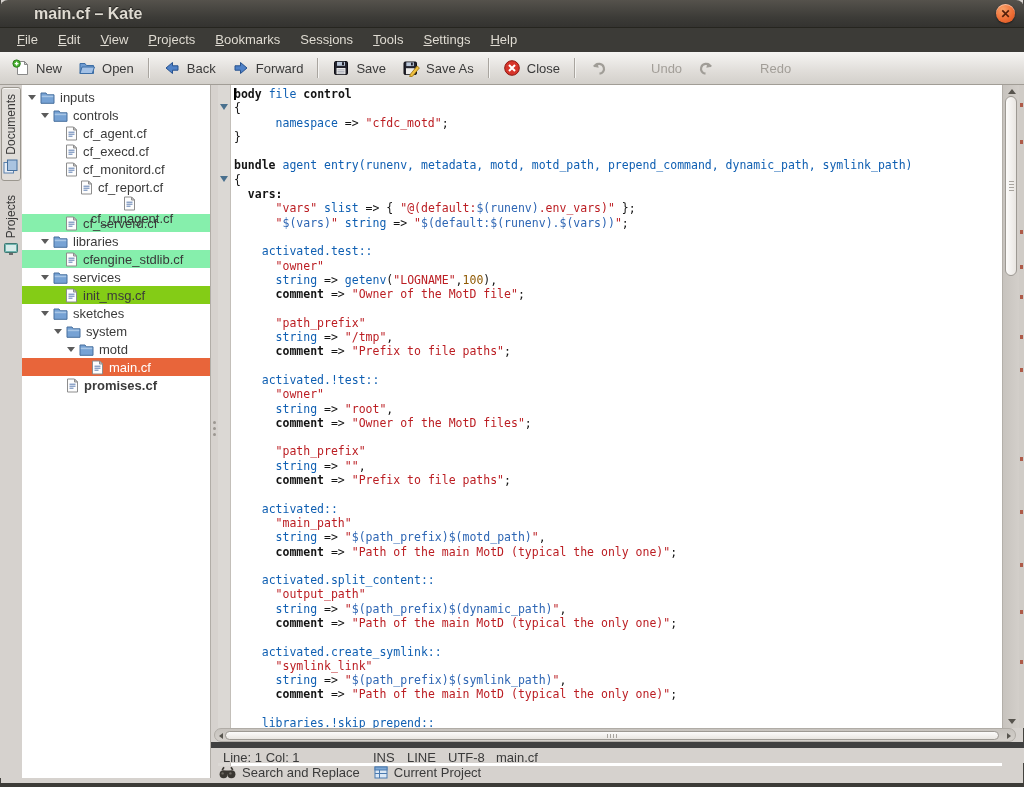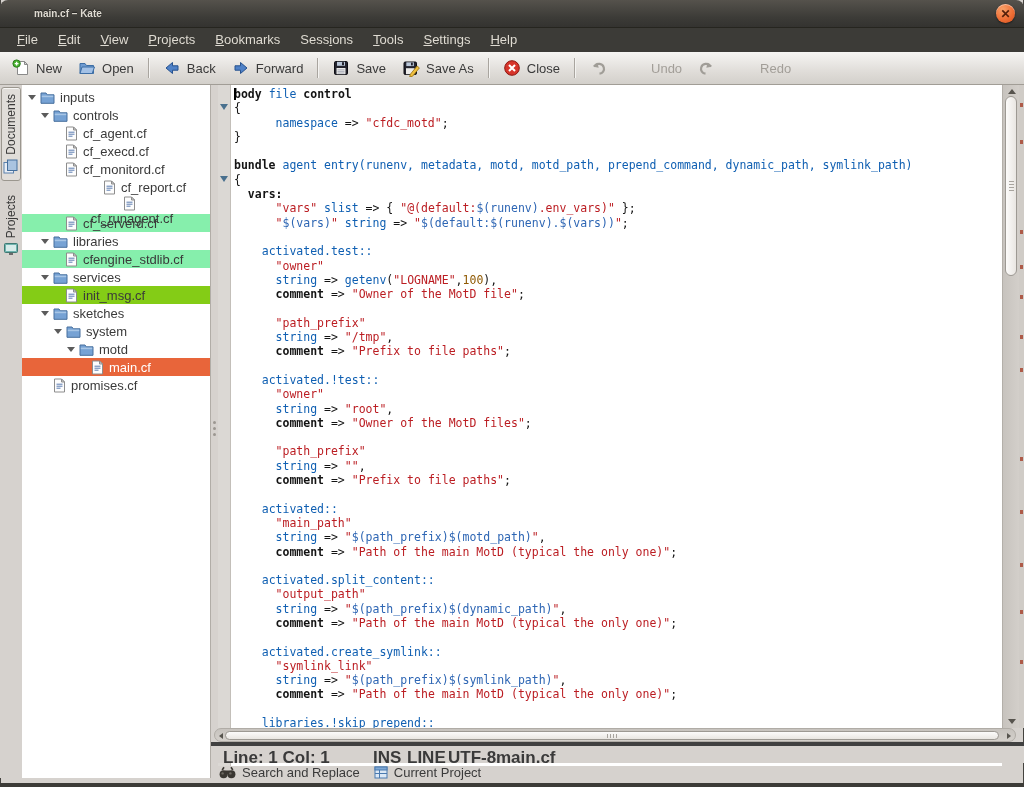--- a/index.html
+++ b/index.html
@@ -2,21 +2,21 @@
 <html><head>
 <meta charset="utf-8">
 <style>
   html,body{margin:0;padding:0;background:#565450;}
   .window{position:relative;width:1024px;height:787px;overflow:hidden;background:#d6d2ce;
           font-family:"Liberation Sans",sans-serif;box-shadow:inset 1px 0 0 #45433f,inset -1px 0 0 #45433f;}
 
   
   .titlebar{position:absolute;left:0;top:0;right:0;height:28px;border-radius:8px 8px 0 0;
             background:linear-gradient(#55524c,#3c3b37 65%,#343330);border-bottom:1px solid #26251f;box-sizing:border-box;}
-  .window-title{position:absolute;left:34px;top:0;line-height:27px;font-size:10px;font-weight:bold;
+  .window-title{position:absolute;left:34px;top:0;line-height:27px;font-size:16px;font-weight:bold;
                 color:#dfdbd2;text-shadow:0 -1px 1px rgba(0,0,0,.55);}
   .close-btn{position:absolute;right:9px;top:4px;width:19px;height:19px;border-radius:50%;
              background:radial-gradient(circle at 35% 28%,#f9a169,#ee6f36 55%,#d24c1c);
              box-shadow:inset 0 1px 0 rgba(255,255,255,.45),0 1px 2px rgba(0,0,0,.5);
              display:flex;align-items:center;justify-content:center;
              color:#55200a;font-size:12px;font-weight:bold;line-height:1;}
 
   
   .menubar{position:absolute;left:0;top:28px;right:0;height:24px;background:#3c3b37;
            display:flex;align-items:center;padding-left:7px;}
@@ -92,21 +92,21 @@
            border-bottom:3.5px solid transparent;border-right:4px solid #57544e;}
   .hs-right{position:absolute;right:4px;top:4px;width:0;height:0;border-top:3.5px solid transparent;
             border-bottom:3.5px solid transparent;border-left:4px solid #57544e;}
   .hs-thumb{position:absolute;left:10px;top:1.5px;height:9px;width:774px;border-radius:5px;box-sizing:border-box;
             background:linear-gradient(#fcfbfa,#e9e6e2);border:1px solid #9d9993;}
   .hs-thumb::after{content:"";position:absolute;left:381px;top:2px;width:12px;height:4px;
             background:repeating-linear-gradient(90deg,#a8a49e 0 1px,transparent 1px 3px);}
 
   
   .statusbar{position:absolute;left:211px;right:0;top:742px;height:21px;background:#d6d2ce;
-             border-top:4px solid #404040;box-sizing:border-box;font-size:17px;color:#3a3a3a;font-weight:bold;}
+             border-top:6px solid #404040;box-sizing:border-box;font-size:13px;color:#3a3a3a;}
   .statusbar span{position:absolute;top:2px;}
   .sb-pos{left:12px;} .sb-ins{left:162px;} .sb-line{left:196px;} .sb-enc{left:237px;} .sb-file{left:285px;}
   .bottombar{position:absolute;left:0;right:0;top:762px;height:20px;display:flex;align-items:center;
              padding-left:219px;gap:14px;font-size:13px;color:#3a3a3a;}
   .bb-btn{display:flex;align-items:center;gap:6px;}
   .bottom-edge{position:absolute;left:0;right:0;bottom:0;height:4px;background:#3c3b37;}
 </style>
 </head>
 <body>
 
@@ -292,21 +292,21 @@
         <span class="file-spacer"></span>
         <span class="tree-icon">
           <svg width="13" height="15" viewBox="0 0 13 15">
             <path d="M1.5 1h7l3 3v10h-10z" fill="#fdfdfd" stroke="#8d8d8d"></path>
             <path d="M8.5 1l3 3h-3z" fill="#d5d5d5" stroke="#8d8d8d"></path>
             <path d="M3.5 6.2h6M3.5 8.2h6M3.5 10.2h4" stroke="#5a7bb0" stroke-width="1"></path>
           </svg>
         </span>
         <span>cf_monitord.cf</span>
       </div>
-      <div class="tree-row" style="padding-left: 47px; margin-left: 23px;">
+      <div class="tree-row" style="padding-left: 47px;">
         <span class="file-spacer"></span>
         <span class="tree-icon">
           <svg width="13" height="15" viewBox="0 0 13 15">
             <path d="M1.5 1h7l3 3v10h-10z" fill="#fdfdfd" stroke="#8d8d8d"></path>
             <path d="M8.5 1l3 3h-3z" fill="#d5d5d5" stroke="#8d8d8d"></path>
             <path d="M3.5 6.2h6M3.5 8.2h6M3.5 10.2h4" stroke="#5a7bb0" stroke-width="1"></path>
           </svg>
         </span>
         <span>cf_report.cf</span>
       </div>
@@ -408,21 +408,21 @@
         <span class="file-spacer"></span>
         <span class="tree-icon">
           <svg width="13" height="15" viewBox="0 0 13 15">
             <path d="M1.5 1h7l3 3v10h-10z" fill="#fdfdfd" stroke="#8d8d8d"></path>
             <path d="M8.5 1l3 3h-3z" fill="#d5d5d5" stroke="#8d8d8d"></path>
             <path d="M3.5 6.2h6M3.5 8.2h6M3.5 10.2h4" stroke="#5a7bb0" stroke-width="1"></path>
           </svg>
         </span>
         <span>main.cf</span>
       </div>
-      <div class="tree-row" style="padding-left: 20px;">
+      <div class="tree-row" style="padding-left: 33px; font-weight: bold;">
         <span class="file-spacer"></span>
         <span class="tree-icon">
           <svg width="13" height="15" viewBox="0 0 13 15">
             <path d="M1.5 1h7l3 3v10h-10z" fill="#fdfdfd" stroke="#8d8d8d"></path>
             <path d="M8.5 1l3 3h-3z" fill="#d5d5d5" stroke="#8d8d8d"></path>
             <path d="M3.5 6.2h6M3.5 8.2h6M3.5 10.2h4" stroke="#5a7bb0" stroke-width="1"></path>
           </svg>
         </span>
         <span>promises.cf</span>
       </div>

